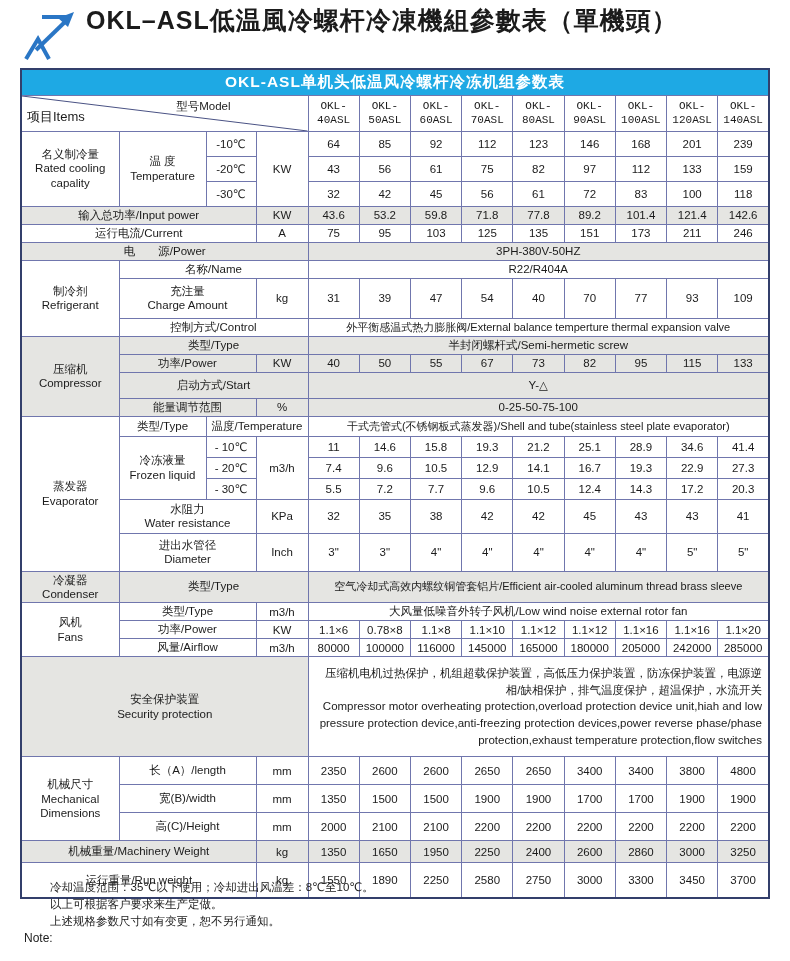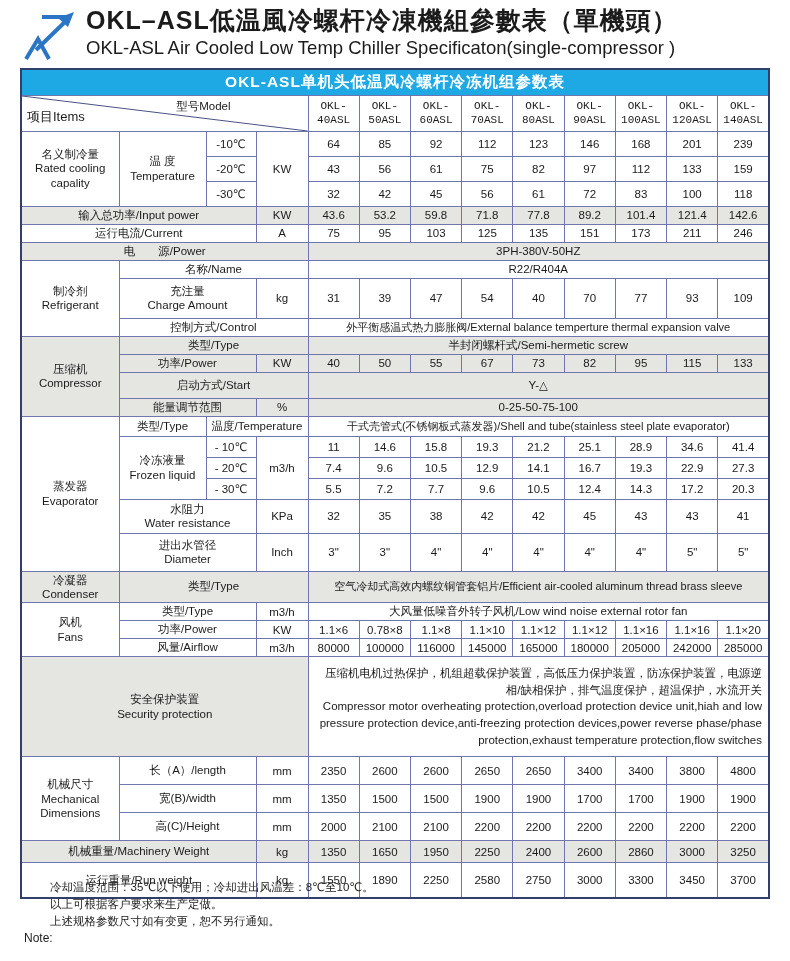--- a/index.html
+++ b/index.html
@@ -61,21 +61,20 @@
 
 <div class="page-header">
   <svg class="logo" viewBox="0 0 56 52" aria-hidden="true">
     <line x1="20" y1="7" x2="48" y2="7" stroke="#2a76c5" stroke-width="4"></line>
     <line x1="46" y1="9" x2="14" y2="40" stroke="#2a76c5" stroke-width="4"></line>
     <polygon points="52,2 36,8 46,17" fill="#2a76c5"></polygon>
     <polyline points="4,49 16,29 27,49" fill="none" stroke="#2a76c5" stroke-width="4"></polyline>
   </svg>
   <div class="titles">
     <div class="title-zh">OKL–ASL低温風冷螺杆冷凍機組參數表（單機頭）</div>
-    <div class="title-en">OKL-ASL Air Cooled Low Temp Chiller Specificaton(single-compressor )</div>
   </div>
 </div>
 
 <table class="spec">
   <colgroup>
     <col style="width:98px">
       <col style="width:87px">
       <col style="width:50px">
       <col style="width:52px">
     <col>

